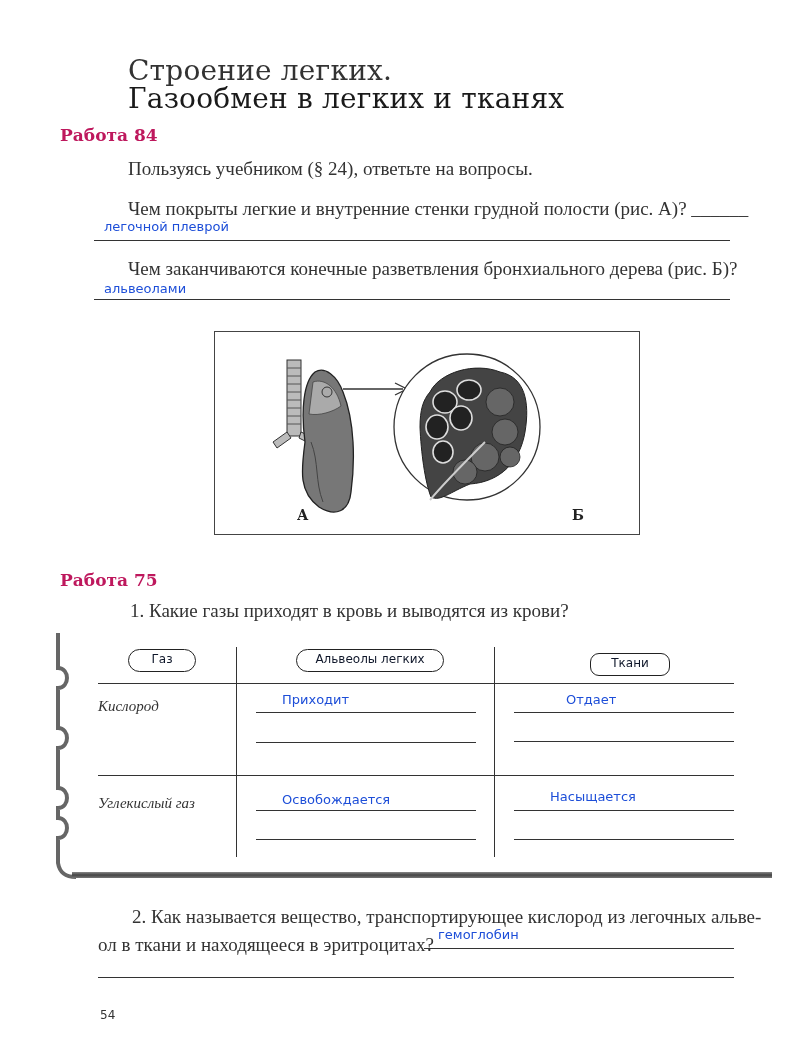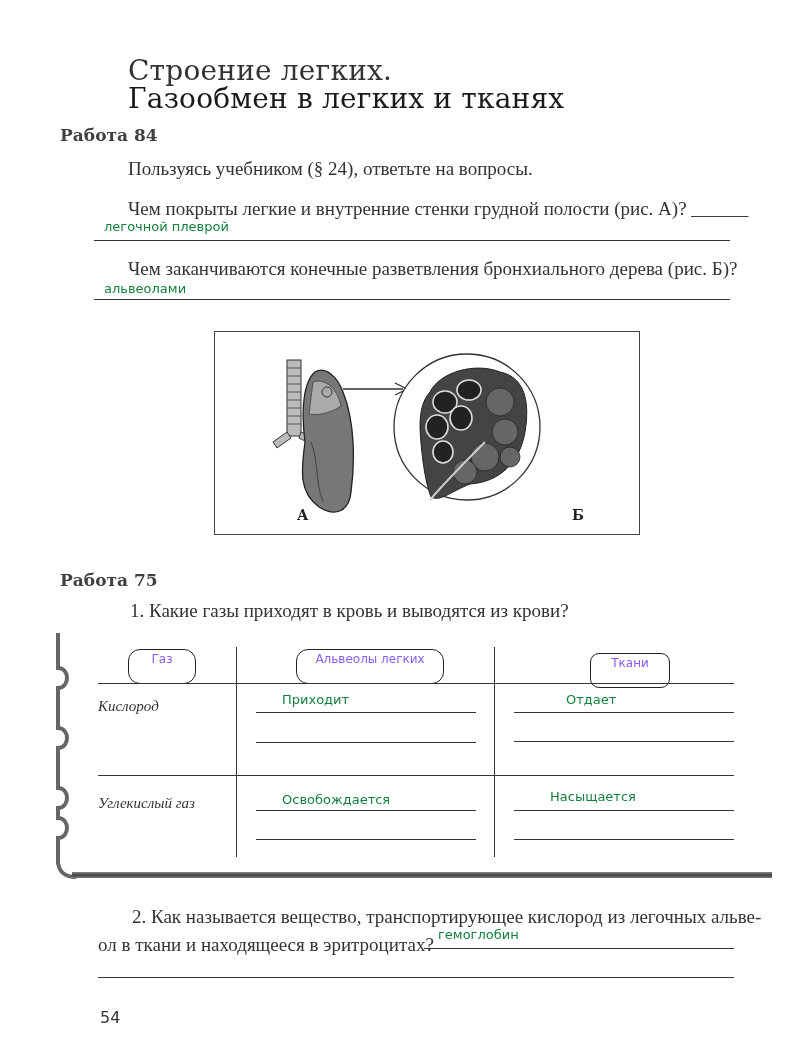--- a/index.html
+++ b/index.html
@@ -1,30 +1,30 @@
 <!DOCTYPE html>
 <html><head>
 <meta charset="utf-8">
 <style>
   html, body { margin:0; padding:0; background:#ffffff; }
   body { width:799px; height:1060px; position:relative; overflow:hidden; color:#1a1a1a; font-family:"DejaVu Serif", serif; }
   .abs { position:absolute; }
   .title { left:128px; font-family:"DejaVu Serif", serif; font-weight:normal; font-size:28px; color:#1a1a1a; letter-spacing:0.2px; }
   .title.l1 { top:54px; color:#333; }
   .title.l2 { top:82px; }
-  .h-work { font-family:"DejaVu Serif", serif; font-weight:bold; font-size:17px; color:#404040; }
+  .h-work { font-family:"DejaVu Serif", serif; font-weight:bold; font-size:17px; color:#be185d; }
   .serif-text { font-family:"Liberation Serif", serif; font-size:19px; color:#333; }
-  .answer { font-family:"DejaVu Sans", sans-serif; font-size:13px; color:#15803d; }
+  .answer { font-family:"DejaVu Sans", sans-serif; font-size:13px; color:#1d4ed8; }
   .line { position:absolute; height:1px; background:#333; }
   .figure { left:214px; top:331px; width:426px; height:204px; border:1.5px solid #444; box-sizing:border-box; background:#fff; }
-  .pill { position:absolute; border:1.3px solid #222; border-radius:12px; height:35px; box-sizing:border-box; font-family:"DejaVu Sans", sans-serif; font-size:12px; text-align:center; line-height:18px; color:#8b5cf6; }
+  .pill { position:absolute; border:1.3px solid #222; border-radius:12px; height:23px; box-sizing:border-box; font-family:"DejaVu Sans", sans-serif; font-size:12px; text-align:center; line-height:18px; color:#0f172a; }
   .vline { position:absolute; width:1.3px; background:#333; }
   .rowlabel { font-family:"Liberation Serif", serif; font-size:15px; color:#333;font-style:italic; }
   .thick-border { position:absolute; height:6px; background:linear-gradient(#888,#444,#777); }
-  .page-num { font-family:"DejaVu Sans", sans-serif; font-size:16px; color:#333; }
+  .page-num { font-family:"DejaVu Sans", sans-serif; font-size:12px; color:#333; }
 </style>
 </head>
 <body>
 
 <div class="abs title l1">Строение легких.</div>
 <div class="abs title l2">Газообмен в легких и тканях</div>
 
 <div class="abs h-work" style="left:60px; top:125px;">Работа 84</div>
 <div class="abs serif-text" style="left:128px; top:158px;">Пользуясь учебником (§ 24), ответьте на вопросы.</div>
 

